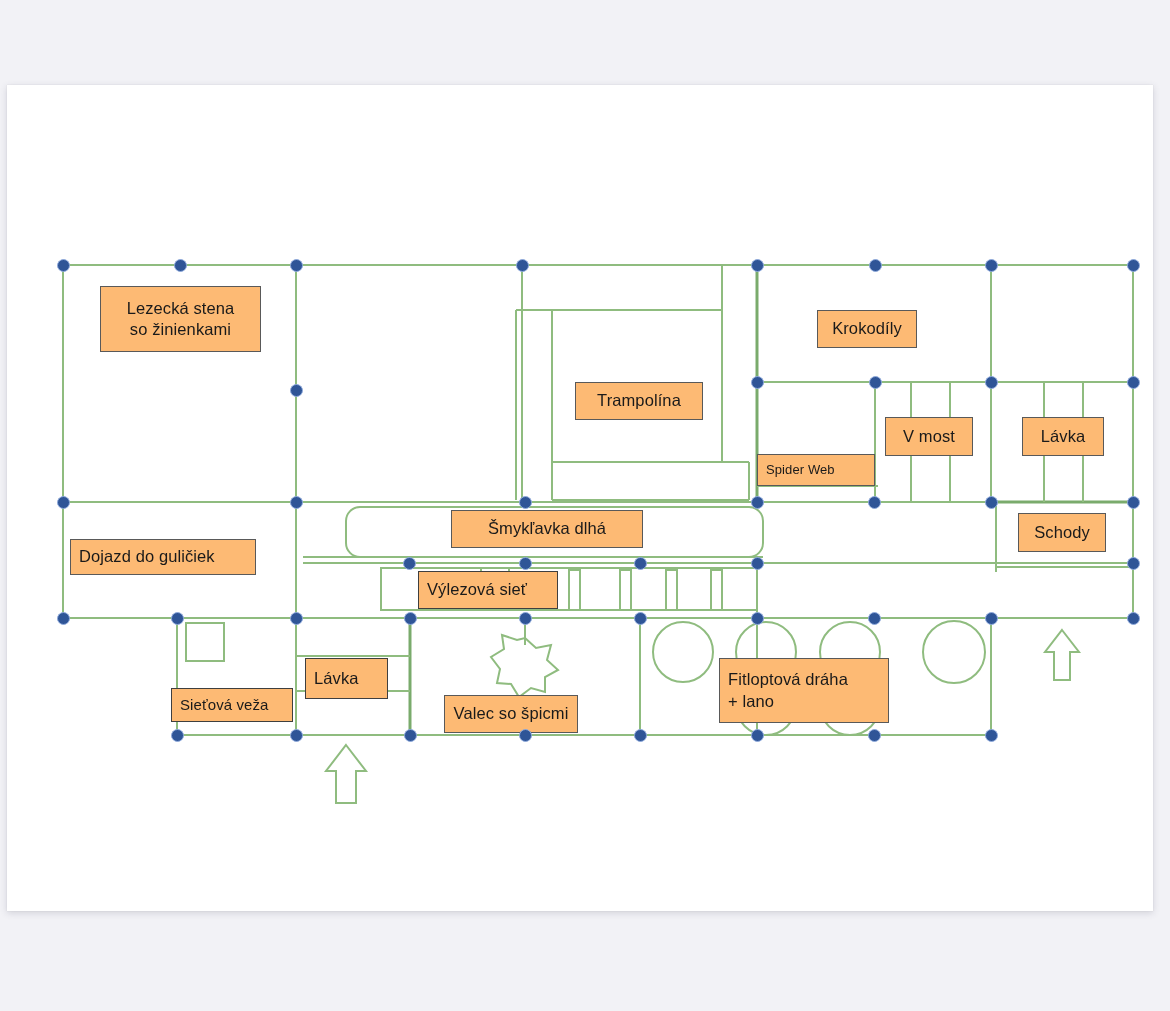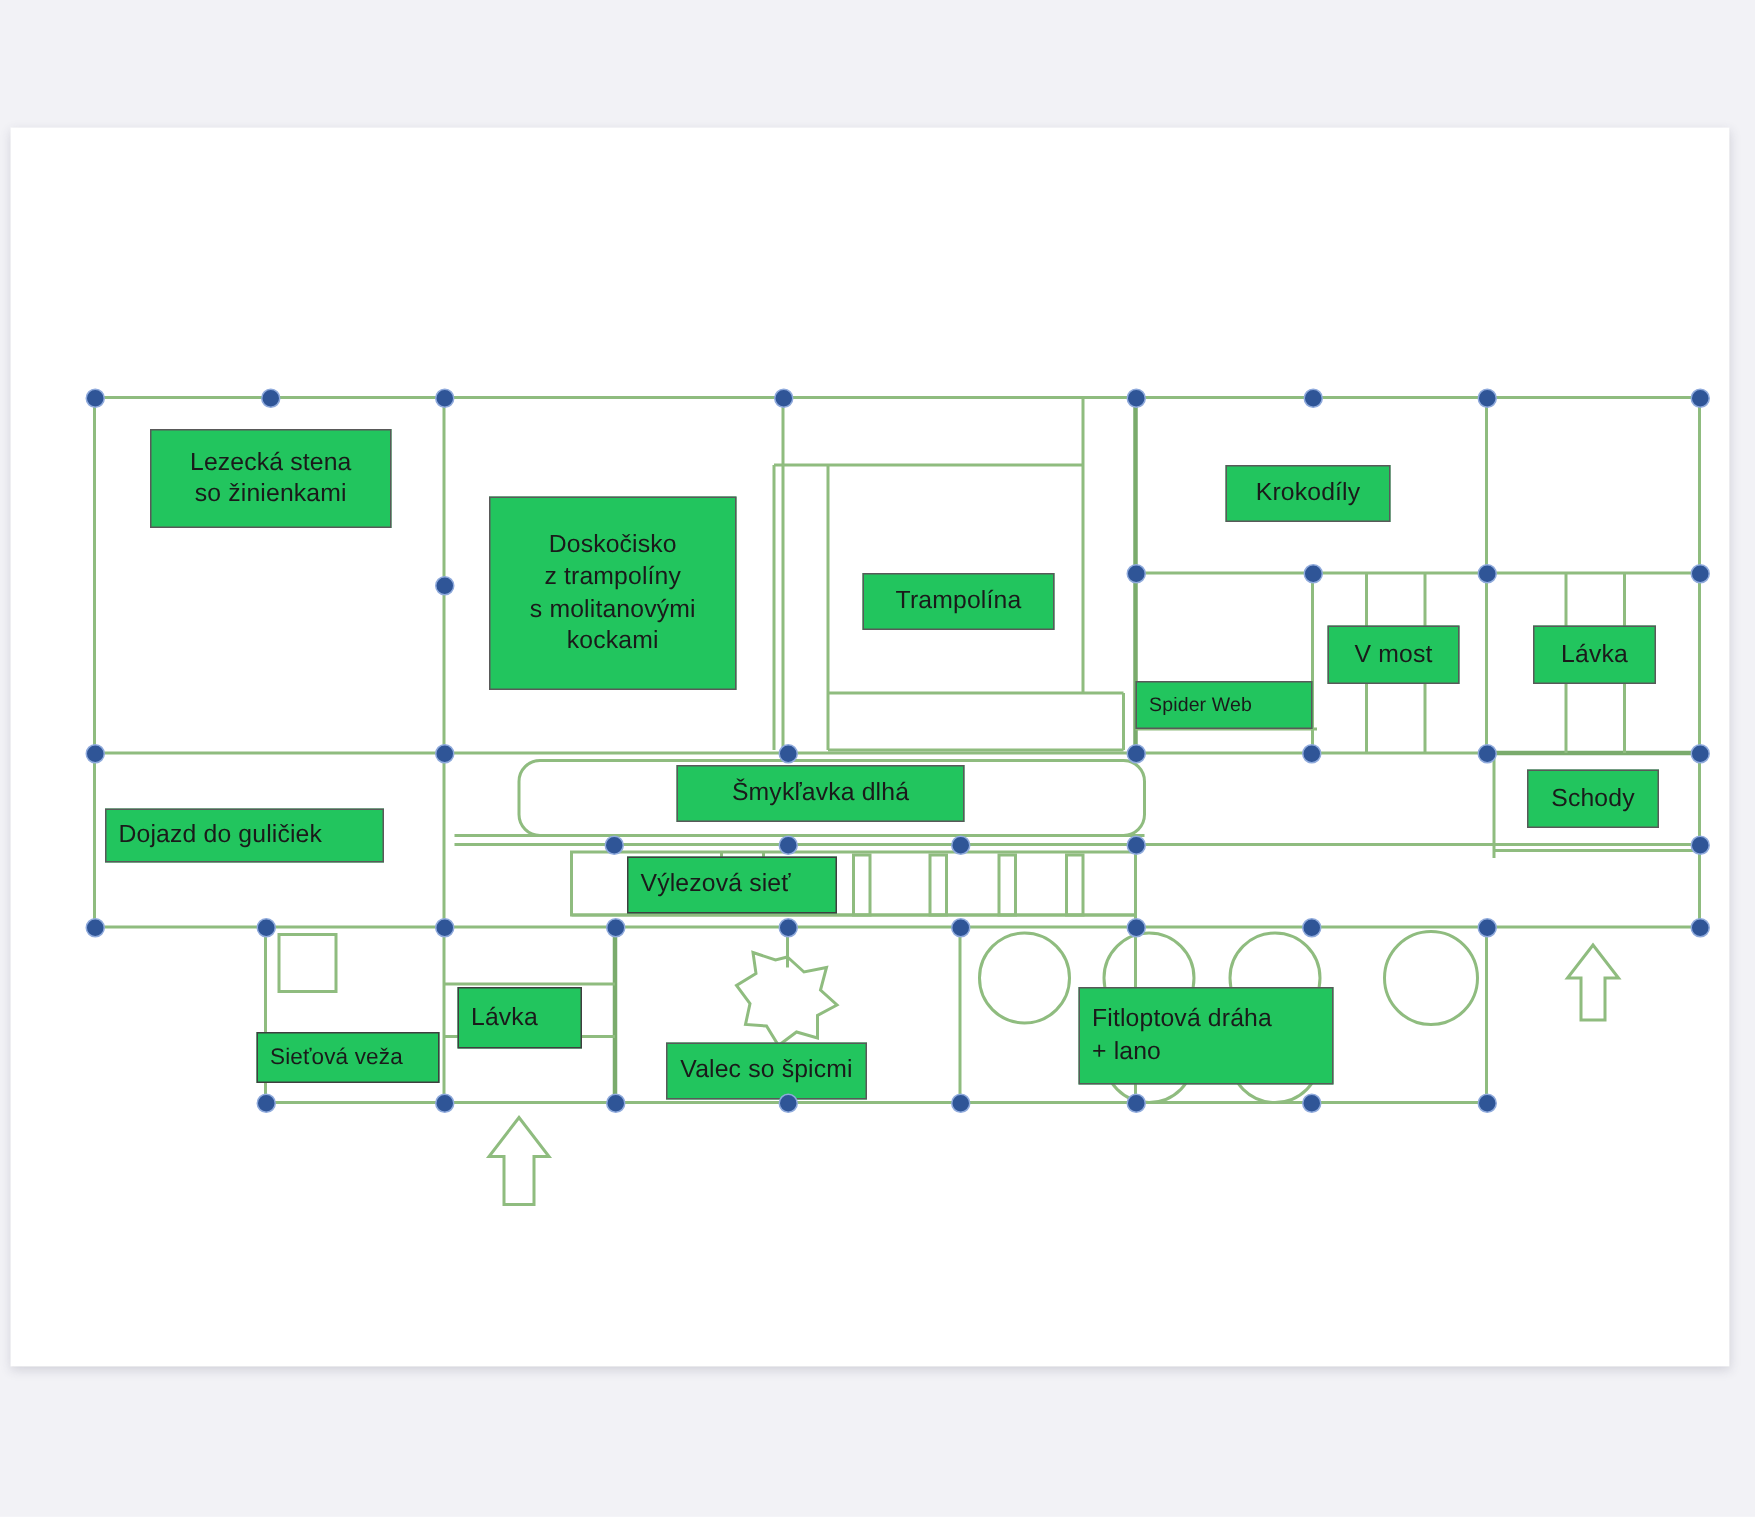--- a/index.html
+++ b/index.html
@@ -32,21 +32,21 @@
     left: 0;
     top: 0;
     width: 1170px;
     height: 1011px;
     pointer-events: none;
   }
   
   .label {
     position: absolute;
     box-sizing: border-box;
-    background: #22c55e;
+    background: #fdba74;
     border: 1px solid #595959;
     color: #1a1a1a;
     font-family: "Liberation Sans", sans-serif;
     display: flex;
     align-items: center;
     justify-content: center;
     text-align: center;
     line-height: 1.28;
     white-space: pre-line;
     font-size: 16.5px;
@@ -150,28 +150,24 @@
       <circle cx="850" cy="705" r="30"></circle>
 
       <polygon points="1062,630 1079,652 1070,652 1070,680 1054,680 1054,652 1045,652"></polygon>
       <polygon points="346,745 366,771 356,771 356,803 336,803 336,771 326,771"></polygon>
     </g>
   </svg>
 
   <div class="label" style="left:100px;top:286px;width:161px;height:66px;">Lezecká stena
 so žinienkami</div>
 
-  <div class="label" style="left:326px;top:331px;width:165px;height:129px;">Doskočisko
-z trampolíny
-s molitanovými
-kockami</div>
 
   <div class="label" style="left:575px;top:361px;width:128px;height:38px;margin-top:21px;">Trampolína</div>
 
-  <div class="label" style="left:817px;top:310px;width:110px;height:38px;">Krokodíly</div>
+  <div class="label" style="left:817px;top:310px;width:100px;height:38px;">Krokodíly</div>
 
   <div class="label left" style="left:757px;top:454px;width:118px;height:32px;font-size:13px;">Spider Web</div>
 
   <div class="label" style="left:885px;top:417px;width:88px;height:39px;">V most</div>
 
   <div class="label" style="left:1022px;top:417px;width:82px;height:39px;">Lávka</div>
 
   <div class="label" style="left:1018px;top:513px;width:88px;height:39px;">Schody</div>
 
   <div class="label left" style="left:70px;top:539px;width:186px;height:36px;">Dojazd do guličiek</div>

